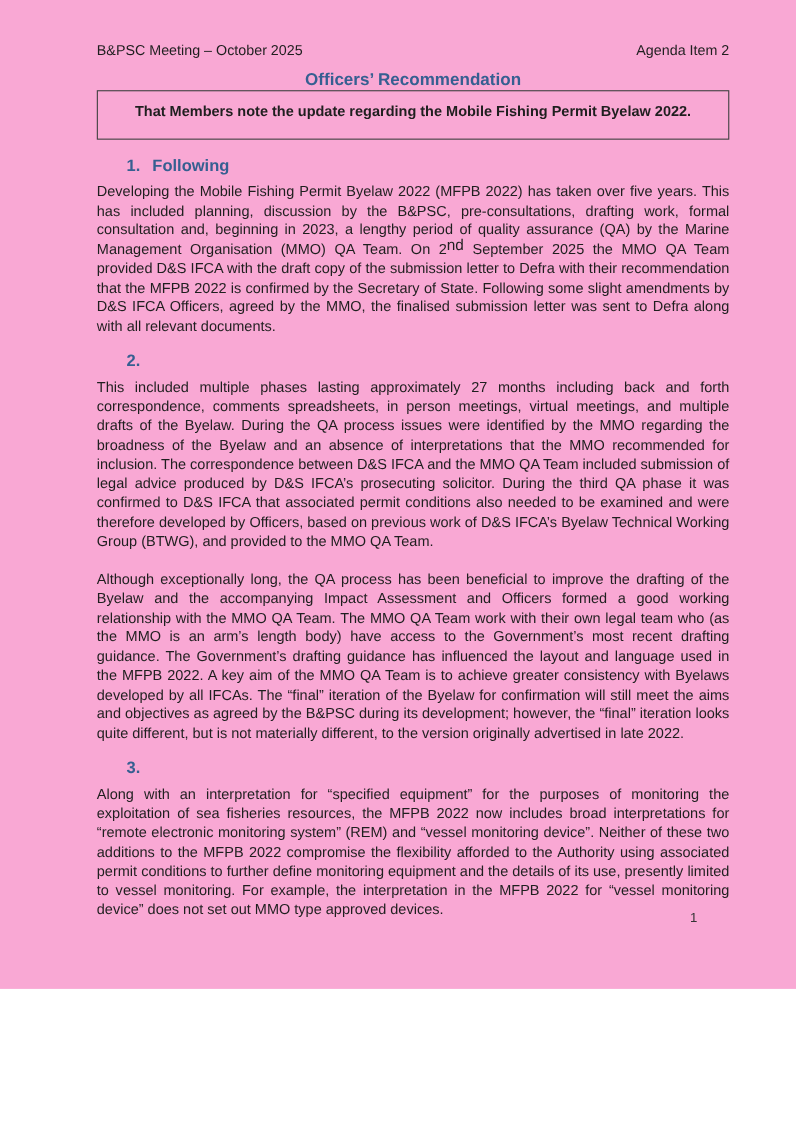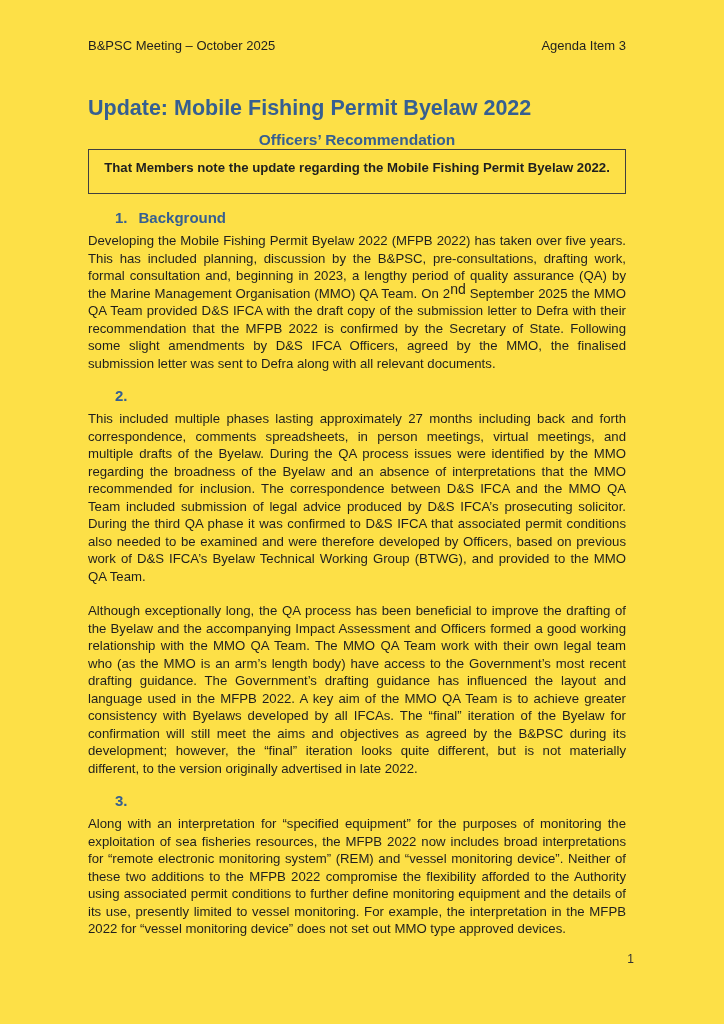--- a/index.html
+++ b/index.html
@@ -1,23 +1,23 @@
 <!DOCTYPE html>
 <html style="--heading-blue: #365F91; --body-text: #1f1f1f; --box-border: #404040;"><head>
 <meta charset="utf-8">
 <style>
   html, body { margin: 0; padding: 0; background: #ffffff; }
   .page {
     position: relative;
     width: 724px;
-    height: 1024px;
+    height: 899px;
     margin: 0 auto;
-    background: #fde047;
+    background: #f9a8d4;
     box-sizing: border-box;
-    padding: 38px 98px 0 88px;
+    padding: 38px 61px 0 88px;
     font-family: "Liberation Sans", sans-serif;
     color: var(--body-text, #1f1f1f);
     overflow: hidden;
   }
   .doc-header {
     display: flex;
     justify-content: space-between;
     align-items: baseline;
     font-size: 13px;
     line-height: 16px;
@@ -78,35 +78,34 @@
     color: #333333;
   }
 </style>
 </head>
 <body>
 
 <div class="page">
 
   <div class="doc-header">
     <span>B&amp;PSC Meeting – October 2025</span>
-    <span>Agenda Item 3</span>
+    <span>Agenda Item 2</span>
   </div>
 
-  <h1 class="doc-title">Update: Mobile Fishing Permit Byelaw 2022</h1>
 
   <h2 class="doc-subtitle">Officers’ Recommendation</h2>
 
   <div class="rec-box">
     <p>That Members note the update regarding the Mobile Fishing Permit Byelaw 2022.</p>
   </div>
 
   <div class="section">
     <div class="sec-heading">
       <span class="sec-num">1.</span>
-      <span class="sec-title">Background</span>
+      <span class="sec-title">Following</span>
     </div>
     <p class="body-para"><span>Developing the Mobile Fishing Permit Byelaw 2022 (MFPB 2022) has taken over five years.  This has included planning, discussion by the B&amp;PSC, pre-consultations, drafting work, formal consultation and, beginning in 2023, a lengthy period of quality assurance (QA) by the Marine Management Organisation (MMO) QA Team.  On 2</span><sup class="ordinal">nd</sup><span> September 2025 the MMO QA Team provided D&amp;S IFCA with the draft copy of the submission letter to Defra with their recommendation that the MFPB 2022 is confirmed by the Secretary of State.  Following some slight amendments by D&amp;S IFCA Officers, agreed by the MMO, the finalised submission letter was sent to Defra along with all relevant documents.</span></p>
   </div>
 
   <div class="section">
     <div class="sec-heading">
       <span class="sec-num">2.</span>
     </div>
     <p class="body-para">This included multiple phases lasting approximately 27 months including back and forth correspondence, comments spreadsheets, in person meetings, virtual meetings, and multiple drafts of the Byelaw.  During the QA process issues were identified by the MMO regarding the broadness of the Byelaw and an absence of interpretations that the MMO recommended for inclusion.   The correspondence between D&amp;S IFCA and the MMO QA Team included submission of legal advice produced by D&amp;S IFCA’s prosecuting solicitor.  During the third QA phase it was confirmed to D&amp;S IFCA that associated permit conditions also needed to be examined and were therefore developed by Officers, based on previous work of D&amp;S IFCA’s Byelaw Technical Working Group (BTWG), and provided to the MMO QA Team.</p>
     <p class="body-para">Although exceptionally long, the QA process has been beneficial to improve the drafting of the Byelaw and the accompanying Impact Assessment and Officers formed a good working relationship with the MMO QA Team.  The MMO QA Team work with their own legal team who (as the MMO is an arm’s length body) have access to the Government’s most recent drafting guidance.  The Government’s drafting guidance has influenced the layout and language used in the MFPB 2022.  A key aim of the MMO QA Team is to achieve greater consistency with Byelaws developed by all IFCAs.  The “final” iteration of the Byelaw for confirmation will still meet the aims and objectives as agreed by the B&amp;PSC during its development; however, the “final” iteration looks quite different, but is not materially different, to the version originally advertised in late 2022.</p>

